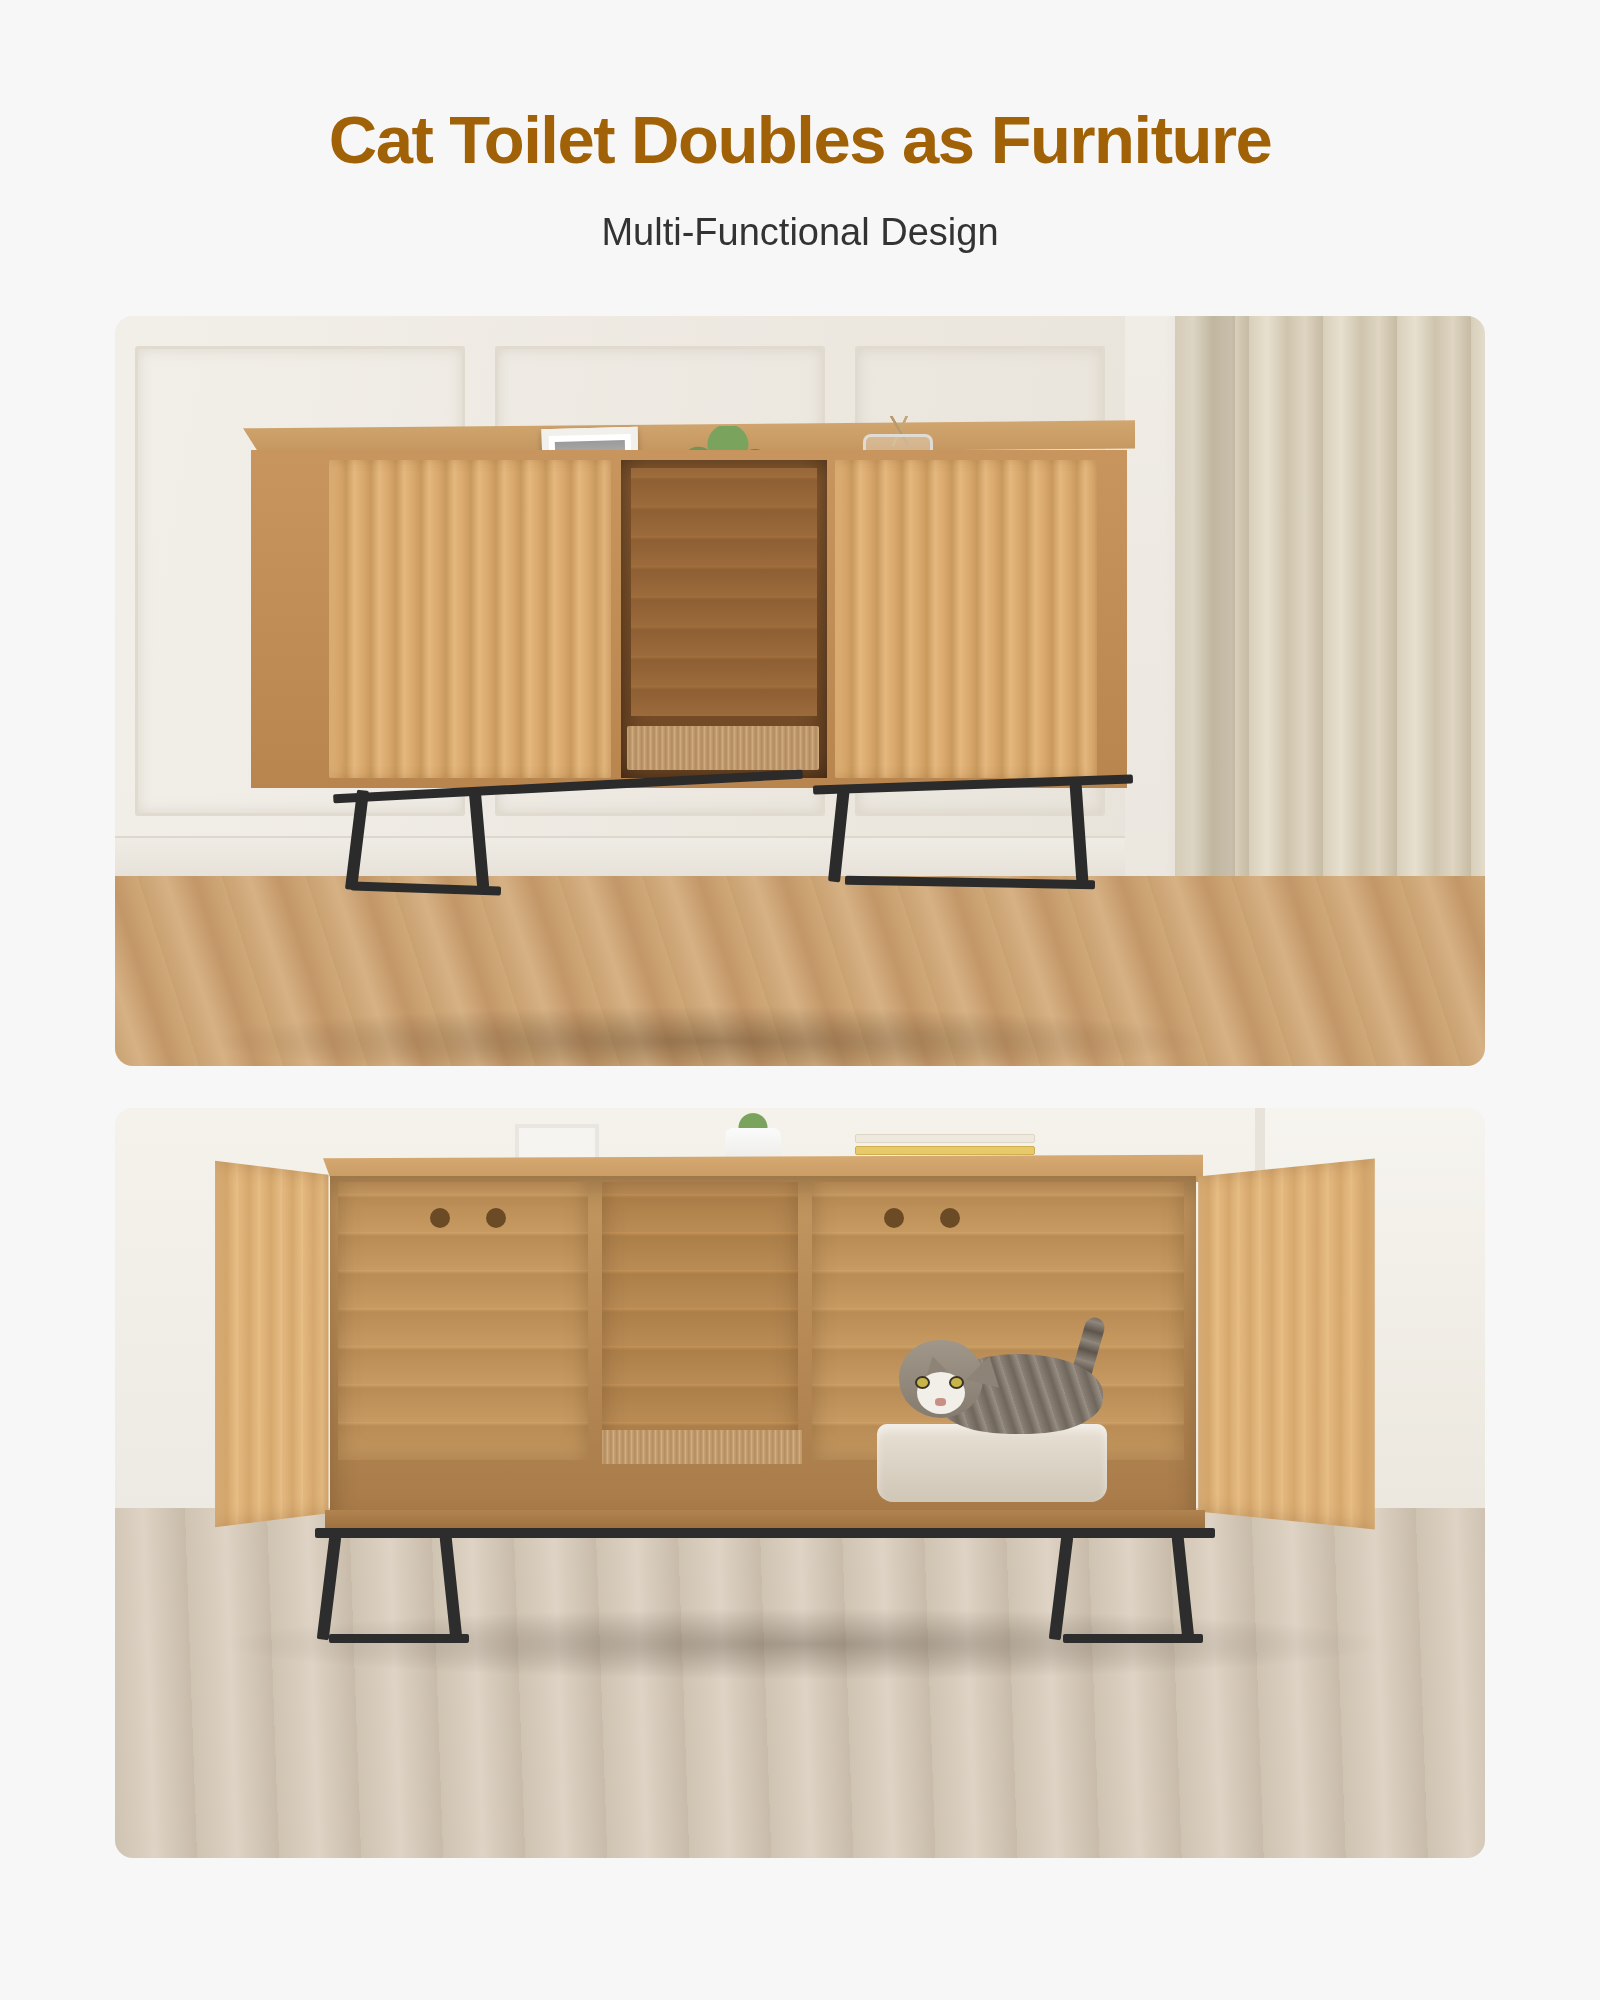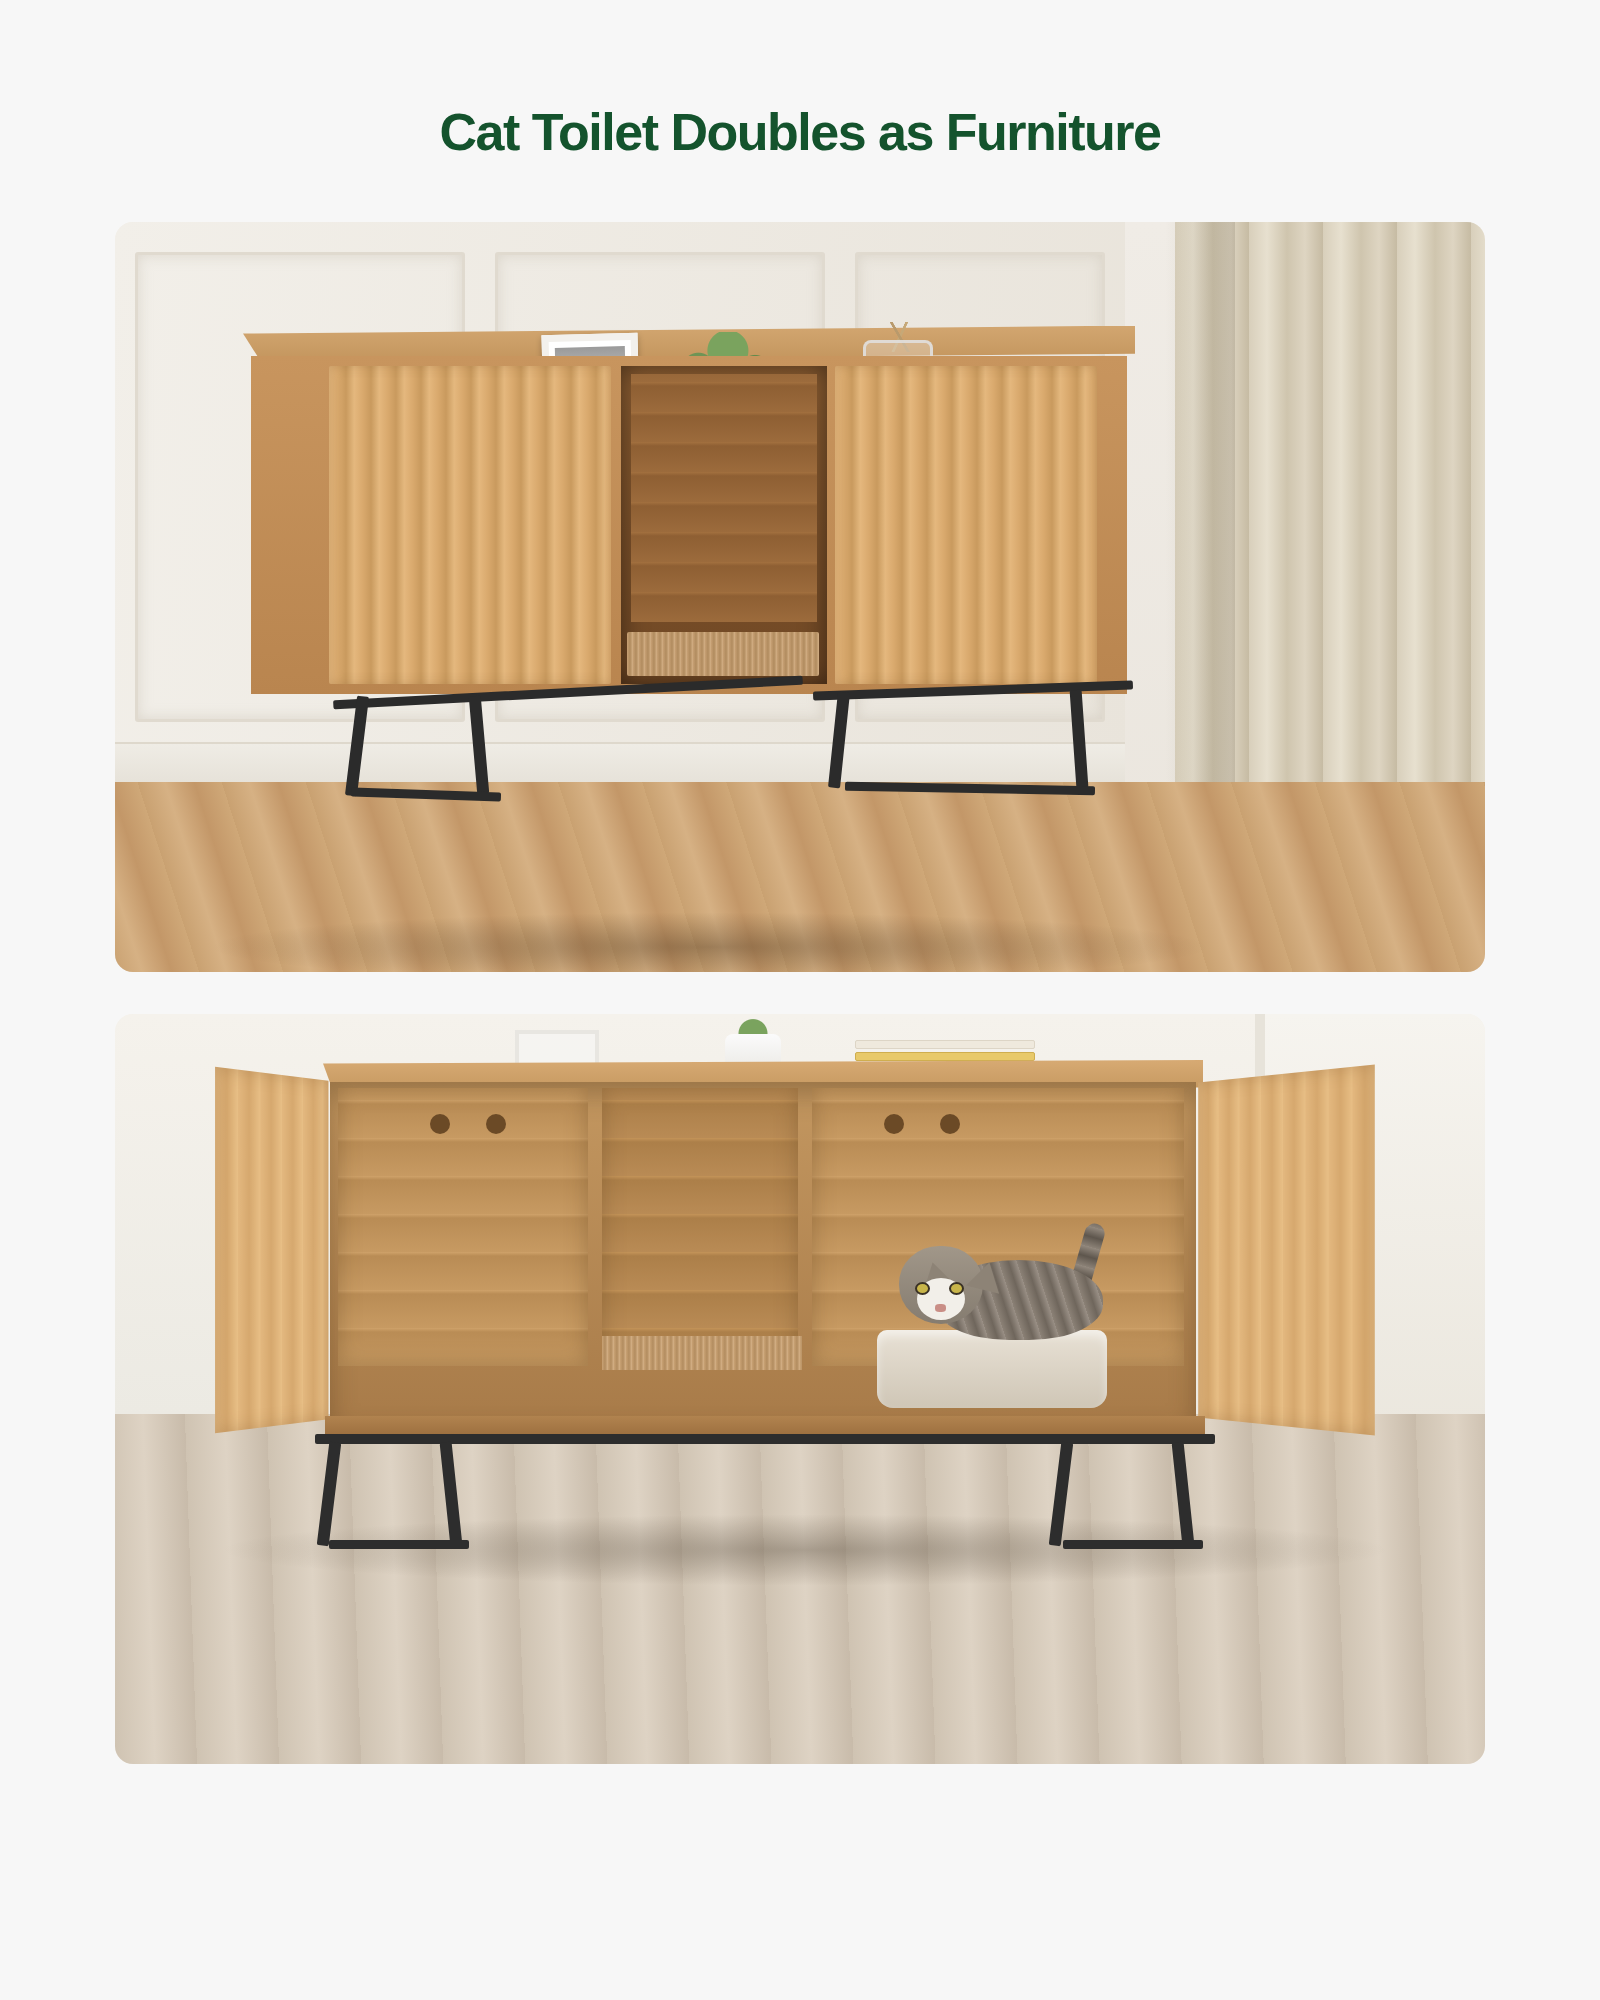--- a/index.html
+++ b/index.html
@@ -14,24 +14,24 @@
     width: 1600px;
     height: 2000px;
     background: #f7f7f7;
     position: relative;
     display: flex;
     flex-direction: column;
     align-items: center;
   }
   .headline {
     margin-top: 105px;
-    font-size: 52px;
+    font-size: 67px;
     font-weight: bold;
     letter-spacing: -1.5px;
-    color: #14532d;
+    color: #a16207;
     line-height: 1.05;
   }
   .subhead {
     margin-top: 36px;
     font-size: 38px;
     font-weight: 400;
     color: #333333;
     text-align: center;
   }
 
@@ -330,20 +330,21 @@
     background: #efe9dd; border: 1px solid #ddd5c6; font-size: 0;
   }
   .d2-books b.y { background: #e8c96a; border-color: #cfae4f; }
 </style>
 </head>
 <body>
 
 <div class="page">
 
   <h1 class="headline">Cat Toilet Doubles as Furniture</h1>
+  <div class="subhead">Multi-Functional Design</div>
 
   <div class="card card-1">
     <div class="photo room1">
       <div class="r1-wall">
         <div class="r1-panel a"></div>
         <div class="r1-panel b"></div>
         <div class="r1-panel c"></div>
         <div class="r1-baseboard"></div>
       </div>
       <div class="r1-curtain"></div>

